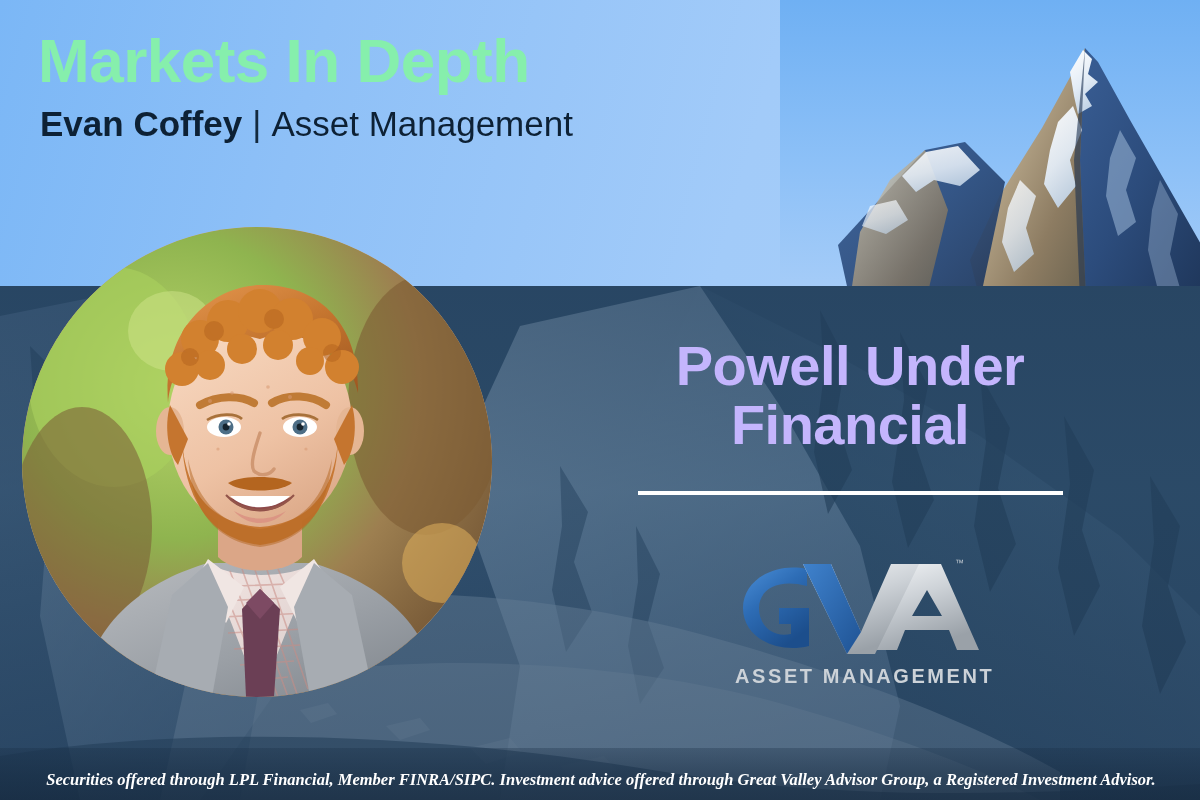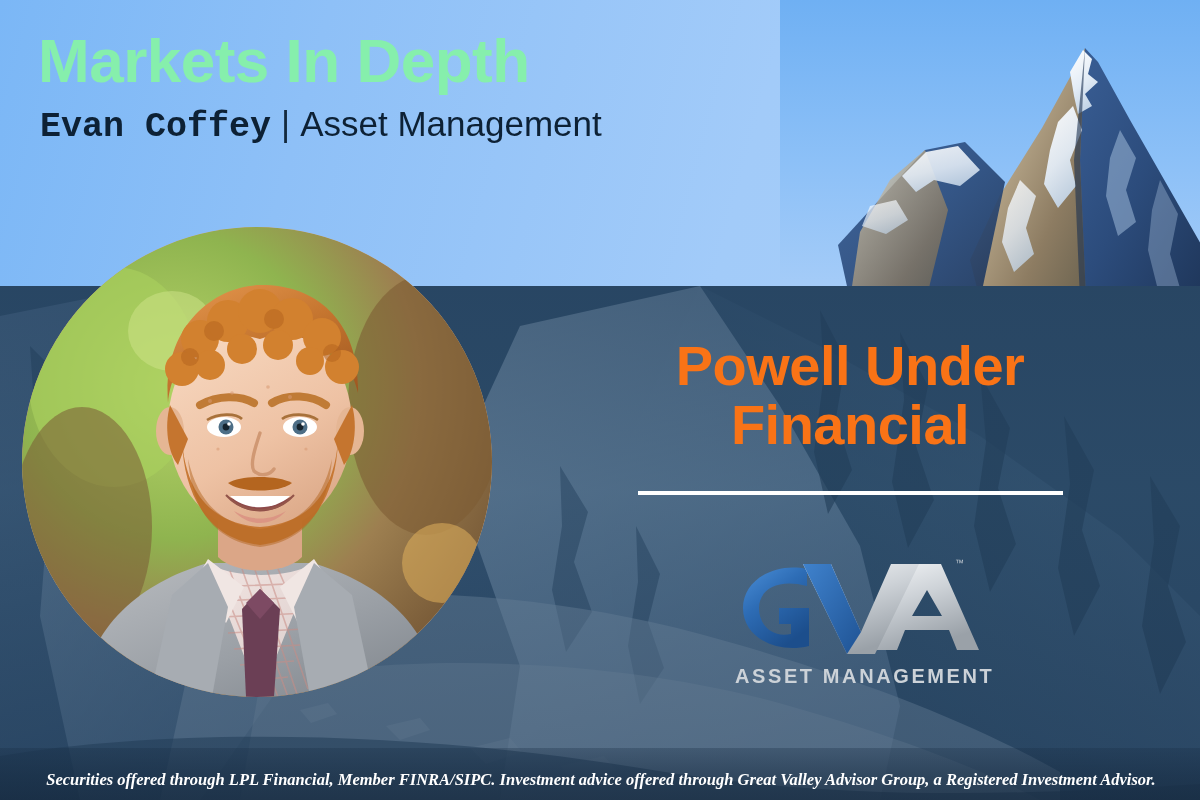--- a/index.html
+++ b/index.html
@@ -93,21 +93,21 @@
     margin: 0;
     white-space: nowrap;
   }
   .byline {
     margin: 12px 0 0 2px;
     font-size: 35px;
     line-height: 1.1;
     color: #0d2135;
     white-space: nowrap;
   }
-  .byline .name { font-weight: 700; font-family: Liberation Mono, monospace; }
+  .byline .name { font-weight: 700; }
   .byline .sep {
     font-weight: 300;
     padding: 0 10px;
     color: #13293d;
   }
   .byline .dept { font-weight: 400; }
 
   
   .portrait {
     position: absolute;
@@ -129,21 +129,21 @@
     top: 336px;
     width: 460px;
     z-index: 40;
     text-align: center;
   }
   .article-title {
     margin: 0;
     font-size: 56px;
     line-height: 1.06;
     font-weight: 700;
-    color: #f97316;
+    color: #c4b5fd;
     letter-spacing: -0.5px;
   }
   .rule {
     margin: 36px auto 0 auto;
     width: 425px;
     height: 4px;
     background: #ffffff;
   }
 
   

